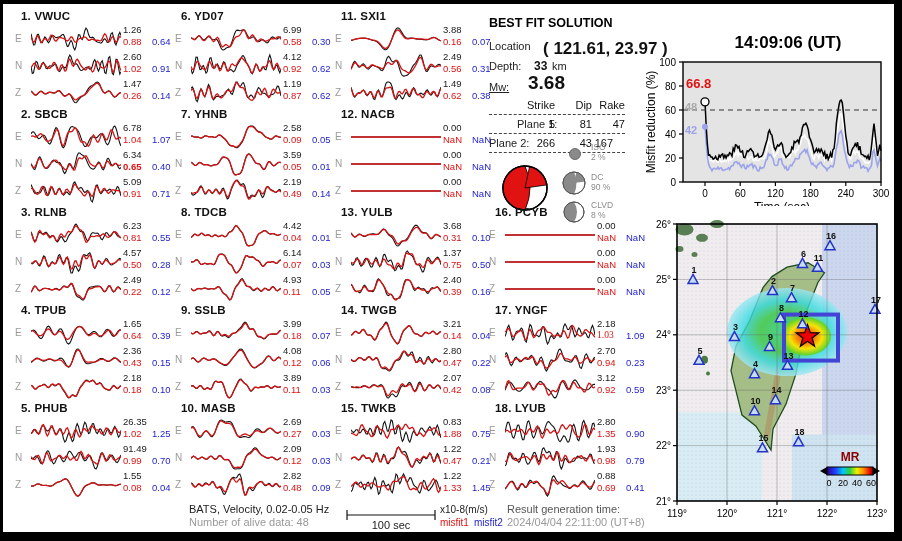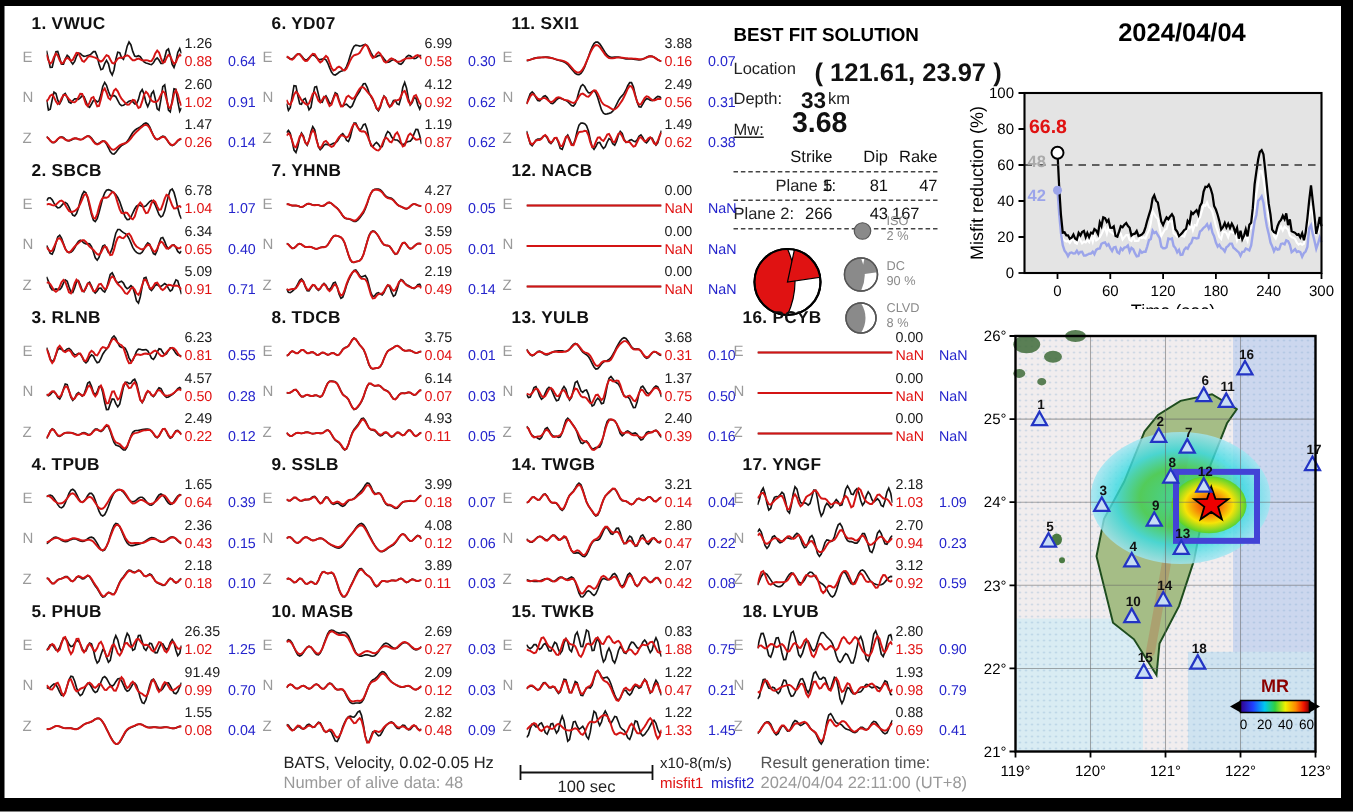--- a/index.html
+++ b/index.html
@@ -26,27 +26,27 @@
   .foot{font-size:11px;color:#222;white-space:nowrap;}
   .foot-gray{font-size:11px;color:#999;white-space:nowrap;}
   .small{font-size:10px;}
   text{font-family:"Liberation Sans",sans-serif;}
 </style>
 </head>
 <body>
 
 <div id="canvas">
 
-  <div class="hdr" style="left:680px;top:8px;">2024/04/04</div>
+  <div class="hdr" style="left:680px;top:29px;">14:09:06  (UT)</div>
 
   <div class="abs" style="left:486px;top:12px;font-size:12.5px;font-weight:bold;color:#000;">BEST FIT SOLUTION</div>
   <div class="abs bf-label" style="left:486px;top:36px;">Location</div>
   <div class="abs bf-val" style="left:540px;top:35px;font-size:17px;">( 121.61,  23.97 )</div>
   <div class="abs bf-label" style="left:486px;top:56px;">Depth:</div>
-  <div class="abs bf-val" style="left:531px;top:55px;font-size:15px;">33</div>
+  <div class="abs bf-val" style="left:531px;top:55px;font-size:12px;">33</div>
   <div class="abs bf-label" style="left:549px;top:56px;">km</div>
   <div class="abs bf-label" style="left:486px;top:77px;text-decoration:underline;">Mw:</div>
   <div class="abs bf-val" style="left:525px;top:68px;font-size:19px;">3.68</div>
 
   <div class="bf-table-cell" style="left:514px;top:95px;">Strike</div>
   <div class="bf-table-cell" style="left:551px;top:95px;">Dip</div>
   <div class="bf-table-cell" style="left:584px;top:95px;">Rake</div>
   <div class="dash-line" style="top:110px;"></div>
   <div class="abs bf-label" style="left:514px;top:114px;">Plane 1:</div>
   <div class="bf-table-cell" style="left:514px;top:114px;">5</div>
@@ -297,21 +297,21 @@
           <span class="m1" style="color: rgb(224, 18, 18);">1.04</span>
           <span class="m2" style="color: rgb(36, 36, 204);">1.07</span>
         </div>
         <div class="trace-row" style="top: 43px;">
           <span class="comp">N</span>
           <svg width="90" height="26" class="trace-svg">
             <polyline points="0.0,12.59 1.3,15.10 2.5,17.90 3.8,18.49 5.0,15.76 6.3,11.00 7.5,6.95 8.8,5.80 10.0,7.80 11.3,11.42 12.5,14.75 13.8,16.75 15.0,17.41 16.3,17.14 17.5,16.08 18.8,14.21 20.0,11.84 21.3,9.87 22.5,9.18 23.8,9.88 25.0,11.06 26.3,11.63 27.5,11.44 28.7,11.57 30.0,13.39 31.3,17.03 32.5,20.86 33.8,22.46 35.0,20.65 36.3,16.56 37.5,13.04 38.8,12.40 40.0,14.63 41.3,17.35 42.5,17.72 43.8,14.60 45.0,9.30 46.2,4.46 47.5,2.01 48.8,2.00 50.0,3.11 51.3,4.09 52.5,4.76 53.8,5.87 55.0,8.01 56.3,10.97 57.5,13.87 58.8,16.00 60.0,17.29 61.3,17.99 62.5,18.10 63.8,17.20 65.0,15.07 66.3,12.46 67.5,10.97 68.8,11.90 70.0,14.96 71.3,18.06 72.5,18.70 73.8,15.94 75.0,11.30 76.3,7.72 77.5,7.34 78.8,9.91 80.0,13.16 81.3,14.72 82.5,14.00 83.8,12.52 85.0,12.30 86.3,14.08 87.5,16.61 88.8,17.77 90.0,16.35" fill="none" stroke="#141414" stroke-width="1.1"></polyline>
             <polyline points="0.0,13.69 1.3,15.40 2.5,16.64 3.8,16.10 5.0,13.68 6.3,10.55 7.5,8.22 8.8,7.71 10.0,9.16 11.3,11.89 12.5,14.81 13.8,16.82 15.0,17.32 16.3,16.44 17.5,14.87 18.8,13.34 20.0,12.12 21.3,11.04 22.5,9.96 23.8,9.17 25.0,9.21 26.3,10.28 27.5,11.94 28.7,13.45 30.0,14.54 31.3,15.60 32.5,17.03 33.8,18.48 35.0,18.85 36.3,17.42 37.5,14.86 38.8,13.13 40.0,13.83 41.3,16.59 42.5,19.08 43.8,18.84 45.0,15.42 46.2,10.76 47.5,7.52 48.8,6.83 50.0,7.58 51.3,7.77 52.5,6.58 53.8,5.02 55.0,4.76 56.3,6.48 57.5,9.31 58.8,11.81 60.0,13.32 61.3,14.18 62.5,14.89 63.8,15.26 65.0,14.74 66.3,13.33 67.5,12.13 68.8,12.45 70.0,14.40 71.3,16.50 72.5,16.83 73.8,14.80 75.0,11.81 76.3,10.09 77.5,10.76 78.8,12.93 80.0,14.66 81.3,14.71 82.5,13.51 83.8,12.47 85.0,12.58 86.3,13.59 87.5,14.47 88.8,14.46 90.0,13.58" fill="none" stroke="#d41414" stroke-width="1.3"></polyline>
           </svg>
           <span class="amp">6.34</span>
-          <span class="m1" style="color: rgb(224, 18, 18);">0.65</span>
+          <span class="m1" style="color: rgb(224, 18, 18); font-weight: bold;">0.65</span>
           <span class="m2" style="color: rgb(36, 36, 204);">0.40</span>
         </div>
         <div class="trace-row" style="top: 70px;">
           <span class="comp">Z</span>
           <svg width="90" height="26" class="trace-svg">
             <polyline points="0.0,6.59 1.3,9.53 2.5,13.36 3.8,15.30 5.0,15.17 6.3,14.64 7.5,14.85 8.8,15.01 10.0,13.63 11.3,10.77 12.5,8.61 13.8,9.46 15.0,13.14 16.3,16.72 17.5,17.06 18.8,13.85 20.0,10.06 21.3,9.17 22.5,11.88 23.8,15.45 25.0,16.46 26.3,14.12 27.5,10.95 28.7,10.19 30.0,12.65 31.3,15.99 32.5,17.32 33.8,16.01 35.0,14.16 36.3,14.12 37.5,15.79 38.8,16.64 40.0,14.35 41.3,9.42 42.5,4.97 43.8,3.89 45.0,6.22 46.2,9.32 47.5,10.60 48.8,9.96 50.0,9.44 51.3,10.70 52.5,13.11 53.8,14.49 55.0,13.74 56.3,12.46 57.5,13.47 58.8,17.69 60.0,22.58 61.3,24.00 62.5,20.00 63.8,12.88 65.0,7.42 66.3,6.90 67.5,10.50 68.8,14.46 70.0,15.66 71.3,14.09 72.5,12.15 73.8,11.77 75.0,12.62 76.3,12.97 77.5,12.04 78.8,11.07 80.0,11.81 81.3,14.24 82.5,16.10 83.8,15.10 85.0,11.55 86.3,8.56 87.5,9.25 88.8,13.60 90.0,18.12" fill="none" stroke="#141414" stroke-width="1.1"></polyline>
             <polyline points="0.0,10.57 1.3,10.20 2.5,11.35 3.8,13.45 5.0,15.50 6.3,16.46 7.5,15.62 8.8,13.10 10.0,10.11 11.3,8.59 12.5,9.86 13.8,13.43 15.0,16.90 16.3,17.65 17.5,14.96 18.8,10.82 20.0,8.46 21.3,9.67 22.5,13.30 23.8,16.23 25.0,16.13 26.3,13.47 27.5,10.99 28.7,11.07 30.0,13.56 31.3,16.04 32.5,16.19 33.8,13.97 35.0,11.59 36.3,11.24 37.5,12.98 38.8,14.71 40.0,14.20 41.3,11.25 42.5,7.82 43.8,6.24 45.0,7.18 46.2,9.43 47.5,11.39 48.8,12.61 50.0,13.84 51.3,15.69 52.5,17.54 53.8,17.98 55.0,16.47 56.3,14.27 57.5,13.48 58.8,15.07 60.0,17.64 61.3,18.54 62.5,16.26 63.8,11.98 65.0,8.67 66.3,8.54 67.5,11.15 68.8,13.91 70.0,14.46 71.3,12.73 72.5,10.70 73.8,10.46 75.0,12.26 76.3,14.49 77.5,15.34 78.8,14.38 80.0,12.75 81.3,11.84 82.5,11.97 83.8,12.45 85.0,12.52 86.3,12.31 87.5,12.57 88.8,13.67 90.0,14.99" fill="none" stroke="#d41414" stroke-width="1.3"></polyline>
           </svg>
           <span class="amp">5.09</span>
           <span class="m1" style="color: rgb(224, 18, 18);">0.91</span>
@@ -451,21 +451,21 @@
         </div>
       </div>
       <div class="station" style="left: 168px; top: 104px;">
         <div class="st-title">7.  YHNB</div>
         <div class="trace-row" style="top: 16px;">
           <span class="comp">E</span>
           <svg width="90" height="26" class="trace-svg">
             <polyline points="0.0,12.00 1.3,12.14 2.5,12.70 3.8,13.12 5.0,13.13 6.3,13.02 7.5,13.22 8.8,13.74 10.0,14.05 11.3,13.68 12.5,12.75 13.8,11.93 15.0,11.77 16.3,12.19 17.5,12.65 18.8,12.75 20.0,12.63 21.3,12.72 22.5,13.13 23.8,13.43 25.0,13.10 26.3,12.14 27.5,11.19 28.7,10.96 30.0,11.62 31.3,12.72 32.5,13.78 33.8,14.79 35.0,16.14 36.3,17.98 37.5,19.92 38.8,21.30 40.0,21.85 41.3,21.96 42.5,22.27 43.8,23.00 45.0,23.67 46.2,23.66 47.5,22.78 48.8,21.36 50.0,19.76 51.3,17.87 52.5,15.25 53.8,11.78 55.0,8.01 56.3,4.87 57.5,2.98 58.8,2.21 60.0,2.00 61.3,2.04 62.5,2.51 63.8,3.65 65.0,5.29 66.3,6.78 67.5,7.58 68.8,7.83 70.0,8.19 71.3,9.19 72.5,10.73 73.8,12.20 75.0,13.16 76.3,13.71 77.5,14.26 78.8,14.90 80.0,15.22 81.3,14.75 82.5,13.58 83.8,12.41 85.0,11.94 86.3,12.28 87.5,12.90 88.8,13.26 90.0,13.33" fill="none" stroke="#141414" stroke-width="1.1"></polyline>
             <polyline points="0.0,12.16 1.3,12.22 2.5,12.68 3.8,13.02 5.0,13.03 6.3,12.97 7.5,13.22 8.8,13.74 10.0,14.02 11.3,13.62 12.5,12.71 13.8,11.93 15.0,11.81 16.3,12.27 17.5,12.75 18.8,12.85 20.0,12.71 21.3,12.75 22.5,13.11 23.8,13.37 25.0,13.04 26.3,12.10 27.5,11.18 28.7,10.97 30.0,11.65 31.3,12.78 32.5,13.90 33.8,14.95 35.0,16.26 36.3,17.99 37.5,19.81 38.8,21.10 40.0,21.63 41.3,21.76 42.5,22.05 43.8,22.64 45.0,23.11 46.2,22.87 47.5,21.82 48.8,20.32 50.0,18.73 51.3,16.93 52.5,14.48 53.8,11.22 55.0,7.68 56.3,4.77 57.5,3.09 58.8,2.52 60.0,2.50 61.3,2.68 62.5,3.22 63.8,4.34 65.0,5.91 66.3,7.33 67.5,8.11 68.8,8.36 70.0,8.70 71.3,9.61 72.5,11.00 73.8,12.33 75.0,13.19 76.3,13.70 77.5,14.22 78.8,14.81 80.0,15.08 81.3,14.60 82.5,13.46 83.8,12.36 85.0,11.95 86.3,12.32 87.5,12.93 88.8,13.26 90.0,13.29" fill="none" stroke="#d41414" stroke-width="1.3"></polyline>
           </svg>
-          <span class="amp">4.27</span>
+          <span class="amp">2.58</span>
           <span class="m1" style="color: rgb(224, 18, 18);">0.09</span>
           <span class="m2" style="color: rgb(36, 36, 204);">0.05</span>
         </div>
         <div class="trace-row" style="top: 43px;">
           <span class="comp">N</span>
           <svg width="90" height="26" class="trace-svg">
             <polyline points="0.0,11.26 1.3,11.97 2.5,13.42 3.8,14.53 5.0,14.47 6.3,13.32 7.5,11.99 8.8,11.43 10.0,11.93 11.3,12.93 12.5,13.66 13.8,13.77 15.0,13.57 16.3,13.62 17.5,14.10 18.8,14.69 20.0,14.89 21.3,14.56 22.5,14.04 23.8,13.74 25.0,13.67 26.3,13.34 27.5,12.22 28.7,10.27 30.0,8.11 31.3,6.55 32.5,5.99 33.8,6.18 35.0,6.67 36.3,7.33 37.5,8.64 38.8,11.16 40.0,14.90 41.3,19.00 42.5,22.24 43.8,23.85 45.0,24.00 46.2,23.53 47.5,23.12 48.8,22.68 50.0,21.43 51.3,18.69 52.5,14.54 53.8,9.94 55.0,6.07 56.3,3.71 57.5,2.91 58.8,3.33 60.0,4.60 61.3,6.51 62.5,8.76 63.8,10.84 65.0,12.19 66.3,12.65 67.5,12.74 68.8,13.35 70.0,14.96 71.3,17.09 72.5,18.50 73.8,18.09 75.0,15.81 76.3,12.84 77.5,10.82 78.8,10.69 80.0,12.13 81.3,13.91 82.5,14.82 83.8,14.46 85.0,13.31 86.3,12.12 87.5,11.43 88.8,11.31 90.0,11.67" fill="none" stroke="#141414" stroke-width="1.1"></polyline>
             <polyline points="0.0,11.34 1.3,12.00 2.5,13.38 3.8,14.46 5.0,14.42 6.3,13.31 7.5,12.01 8.8,11.46 10.0,11.93 11.3,12.91 12.5,13.62 13.8,13.73 15.0,13.55 16.3,13.61 17.5,14.11 18.8,14.71 20.0,14.92 21.3,14.60 22.5,14.08 23.8,13.81 25.0,13.77 26.3,13.47 27.5,12.33 28.7,10.35 30.0,8.16 31.3,6.60 32.5,6.04 33.8,6.22 35.0,6.63 36.3,7.20 37.5,8.42 38.8,10.91 40.0,14.65 41.3,18.75 42.5,21.97 43.8,23.57 45.0,23.76 46.2,23.40 47.5,23.12 48.8,22.78 50.0,21.57 51.3,18.85 52.5,14.74 53.8,10.21 55.0,6.42 56.3,4.08 57.5,3.22 58.8,3.52 60.0,4.69 61.3,6.51 62.5,8.71 63.8,10.74 65.0,12.05 66.3,12.50 67.5,12.63 68.8,13.27 70.0,14.88 71.3,16.97 72.5,18.34 73.8,17.96 75.0,15.77 76.3,12.92 77.5,10.95 78.8,10.79 80.0,12.15 81.3,13.87 82.5,14.78 83.8,14.47 85.0,13.34 86.3,12.15 87.5,11.43 88.8,11.31 90.0,11.70" fill="none" stroke="#d41414" stroke-width="1.3"></polyline>
           </svg>
           <span class="amp">3.59</span>
@@ -484,21 +484,21 @@
         </div>
       </div>
       <div class="station" style="left: 168px; top: 202px;">
         <div class="st-title">8.  TDCB</div>
         <div class="trace-row" style="top: 16px;">
           <span class="comp">E</span>
           <svg width="90" height="26" class="trace-svg">
             <polyline points="0.0,15.20 1.3,14.57 2.5,13.00 3.8,12.12 5.0,12.60 6.3,13.52 7.5,13.52 8.8,12.38 10.0,11.25 11.3,11.32 12.5,12.47 13.8,13.51 15.0,13.53 16.3,12.89 17.5,12.71 18.8,13.47 20.0,14.47 21.3,14.64 22.5,13.85 23.8,13.05 25.0,13.15 26.3,13.99 27.5,14.56 28.7,14.22 30.0,13.44 31.3,13.27 32.5,14.00 33.8,14.75 35.0,14.39 36.3,12.79 37.5,10.93 38.8,9.84 40.0,9.40 41.3,8.59 42.5,6.76 43.8,4.57 45.0,3.43 46.2,4.12 47.5,6.04 48.8,7.96 50.0,9.37 51.3,10.96 52.5,13.67 53.8,17.50 55.0,21.20 56.3,23.45 57.5,24.00 58.8,23.70 60.0,23.48 61.3,23.33 62.5,22.44 63.8,20.21 65.0,17.03 66.3,14.03 67.5,12.07 68.8,11.13 70.0,10.53 71.3,9.74 72.5,8.87 73.8,8.49 75.0,8.96 76.3,10.07 77.5,11.22 78.8,11.84 80.0,11.85 81.3,11.61 82.5,11.63 83.8,12.14 85.0,12.87 86.3,13.28 87.5,13.07 88.8,12.52 90.0,12.34" fill="none" stroke="#141414" stroke-width="1.1"></polyline>
             <polyline points="0.0,15.17 1.3,14.55 2.5,13.00 3.8,12.13 5.0,12.60 6.3,13.50 7.5,13.50 8.8,12.39 10.0,11.30 11.3,11.38 12.5,12.51 13.8,13.49 15.0,13.48 16.3,12.85 17.5,12.70 18.8,13.49 20.0,14.47 21.3,14.61 22.5,13.80 23.8,13.00 25.0,13.11 26.3,13.98 27.5,14.57 28.7,14.25 30.0,13.49 31.3,13.32 32.5,14.06 33.8,14.82 35.0,14.50 36.3,12.94 37.5,11.12 38.8,10.03 40.0,9.56 41.3,8.70 42.5,6.84 43.8,4.63 45.0,3.47 46.2,4.13 47.5,5.99 48.8,7.85 50.0,9.22 51.3,10.78 52.5,13.47 53.8,17.27 55.0,20.95 56.3,23.21 57.5,23.78 58.8,23.51 60.0,23.31 61.3,23.15 62.5,22.27 63.8,20.09 65.0,17.00 66.3,14.07 67.5,12.15 68.8,11.20 70.0,10.57 71.3,9.77 72.5,8.94 73.8,8.60 75.0,9.09 76.3,10.17 77.5,11.25 78.8,11.84 80.0,11.84 81.3,11.63 82.5,11.68 83.8,12.18 85.0,12.88 86.3,13.27 87.5,13.06 88.8,12.53 90.0,12.35" fill="none" stroke="#d41414" stroke-width="1.3"></polyline>
           </svg>
-          <span class="amp">3.75</span>
+          <span class="amp">4.42</span>
           <span class="m1" style="color: rgb(224, 18, 18);">0.04</span>
           <span class="m2" style="color: rgb(36, 36, 204);">0.01</span>
         </div>
         <div class="trace-row" style="top: 43px;">
           <span class="comp">N</span>
           <svg width="90" height="26" class="trace-svg">
             <polyline points="0.0,12.89 1.3,12.92 2.5,12.75 3.8,11.90 5.0,10.87 6.3,10.77 7.5,12.10 8.8,14.11 10.0,15.43 11.3,15.42 12.5,14.68 13.8,14.29 15.0,14.62 16.3,15.10 17.5,15.05 18.8,14.62 20.0,14.56 21.3,15.18 22.5,15.67 23.8,14.81 25.0,12.22 26.3,8.88 27.5,6.30 28.7,5.16 30.0,5.02 31.3,5.13 32.5,5.45 33.8,6.60 35.0,8.92 36.3,11.71 37.5,13.85 38.8,14.91 40.0,15.68 41.3,17.28 42.5,19.93 43.8,22.61 45.0,24.00 46.2,23.72 47.5,22.41 48.8,20.77 50.0,18.73 51.3,15.80 52.5,12.05 53.8,8.59 55.0,6.73 56.3,6.80 57.5,7.77 58.8,8.34 60.0,8.14 61.3,7.88 62.5,8.38 63.8,9.56 65.0,10.66 66.3,11.24 67.5,11.79 68.8,13.11 70.0,15.19 71.3,16.96 72.5,17.23 73.8,15.93 75.0,14.18 76.3,13.18 77.5,13.11 78.8,13.23 80.0,12.94 81.3,12.53 82.5,12.73 83.8,13.64 85.0,14.41 86.3,14.07 87.5,12.65 88.8,11.30 90.0,11.11" fill="none" stroke="#141414" stroke-width="1.1"></polyline>
             <polyline points="0.0,12.88 1.3,12.93 2.5,12.78 3.8,11.96 5.0,10.94 6.3,10.83 7.5,12.13 8.8,14.09 10.0,15.39 11.3,15.36 12.5,14.61 13.8,14.20 15.0,14.52 16.3,15.00 17.5,14.96 18.8,14.55 20.0,14.48 21.3,15.06 22.5,15.53 23.8,14.71 25.0,12.21 26.3,8.98 27.5,6.49 28.7,5.41 30.0,5.31 31.3,5.44 32.5,5.76 33.8,6.88 35.0,9.15 36.3,11.91 37.5,14.05 38.8,15.12 40.0,15.85 41.3,17.36 42.5,19.88 43.8,22.43 45.0,23.75 46.2,23.44 47.5,22.10 48.8,20.42 50.0,18.37 51.3,15.48 52.5,11.82 53.8,8.44 55.0,6.62 56.3,6.66 57.5,7.60 58.8,8.18 60.0,8.03 61.3,7.82 62.5,8.36 63.8,9.58 65.0,10.75 66.3,11.41 67.5,12.00 68.8,13.28 70.0,15.28 71.3,16.98 72.5,17.26 73.8,16.02 75.0,14.32 76.3,13.31 77.5,13.18 78.8,13.26 80.0,12.96 81.3,12.57 82.5,12.75 83.8,13.62 85.0,14.34 86.3,14.00 87.5,12.63 88.8,11.32 90.0,11.13" fill="none" stroke="#d41414" stroke-width="1.3"></polyline>
           </svg>
           <span class="amp">6.14</span>
@@ -782,21 +782,21 @@
       </div>
       <div class="station" style="left: 482px; top: 300px;">
         <div class="st-title">17.  YNGF</div>
         <div class="trace-row" style="top: 16px;">
           <span class="comp">E</span>
           <svg width="90" height="26" class="trace-svg">
             <polyline points="0.0,16.57 1.3,12.94 2.5,7.48 3.8,5.31 5.0,9.00 6.3,15.74 7.5,20.00 8.8,18.96 10.0,14.76 11.3,11.56 12.5,11.02 13.8,11.19 15.0,9.92 16.3,8.19 17.5,9.31 18.8,14.54 20.0,20.57 21.3,22.05 22.5,16.99 23.8,9.12 25.0,4.55 26.3,6.12 27.5,11.19 28.7,15.03 30.0,15.69 31.3,15.09 32.5,15.64 33.8,16.76 35.0,15.64 36.3,11.26 37.5,6.76 38.8,6.80 40.0,12.63 41.3,20.25 42.5,24.00 43.8,22.01 45.0,17.63 46.2,15.54 47.5,16.86 48.8,18.62 50.0,17.71 51.3,14.70 52.5,12.98 53.8,14.49 55.0,17.05 56.3,16.58 57.5,11.84 58.8,6.14 60.0,3.94 61.3,6.17 62.5,9.36 63.8,9.66 65.0,7.21 66.3,5.84 67.5,8.52 68.8,13.71 70.0,16.79 71.3,15.02 72.5,10.51 73.8,7.93 75.0,9.52 76.3,13.01 77.5,14.65 78.8,13.55 80.0,12.43 81.3,13.94 82.5,17.00 83.8,17.69 85.0,13.80 86.3,7.97 87.5,5.46 88.8,8.85 90.0,15.24" fill="none" stroke="#141414" stroke-width="1.1"></polyline>
             <polyline points="0.0,12.17 1.3,10.61 2.5,8.91 3.8,8.60 5.0,10.54 6.3,13.75 7.5,16.13 8.8,16.44 10.0,15.18 11.3,13.68 12.5,12.60 13.8,11.64 15.0,10.70 16.3,10.68 17.5,12.74 18.8,16.48 20.0,19.54 21.3,19.33 22.5,15.64 23.8,11.22 25.0,9.53 26.3,11.64 27.5,15.39 28.7,17.47 30.0,16.46 31.3,13.66 32.5,11.33 33.8,10.36 35.0,9.84 36.3,8.72 37.5,7.30 38.8,6.96 40.0,8.38 41.3,10.67 42.5,12.21 43.8,12.47 45.0,12.43 46.2,13.29 47.5,14.99 48.8,16.24 50.0,16.10 51.3,15.17 52.5,14.85 53.8,15.58 55.0,16.12 56.3,14.97 57.5,12.41 58.8,10.67 60.0,11.81 61.3,15.32 62.5,18.15 63.8,17.38 65.0,13.01 66.3,7.97 67.5,5.57 68.8,6.77 70.0,9.91 71.3,12.72 72.5,14.35 73.8,15.30 75.0,16.01 76.3,15.96 77.5,14.46 78.8,11.90 80.0,9.87 81.3,9.65 82.5,10.92 83.8,12.20 85.0,12.59 86.3,12.74 87.5,13.87 88.8,15.95 90.0,17.19" fill="none" stroke="#d41414" stroke-width="1.3"></polyline>
           </svg>
           <span class="amp">2.18</span>
-          <span class="m1" style="color: rgb(224, 18, 18);">1.03</span>
+          <span class="m1" style="color: rgb(224, 18, 18); font-family: Liberation Serif, serif;">1.03</span>
           <span class="m2" style="color: rgb(36, 36, 204);">1.09</span>
         </div>
         <div class="trace-row" style="top: 43px;">
           <span class="comp">N</span>
           <svg width="90" height="26" class="trace-svg">
             <polyline points="0.0,7.71 1.3,5.77 2.5,7.68 3.8,12.22 5.0,16.67 6.3,18.54 7.5,17.13 8.8,13.81 10.0,10.94 11.3,10.20 12.5,11.61 13.8,13.74 15.0,14.90 16.3,14.40 17.5,12.88 18.8,11.63 20.0,11.45 21.3,12.03 22.5,12.29 23.8,11.41 25.0,9.72 26.3,8.56 27.5,9.32 28.7,12.22 30.0,15.90 31.3,18.19 32.5,17.63 33.8,14.60 35.0,11.22 36.3,10.05 37.5,12.36 38.8,17.17 40.0,21.89 41.3,23.93 42.5,22.39 43.8,18.50 45.0,14.70 46.2,12.90 47.5,13.23 48.8,14.11 50.0,13.54 51.3,10.66 52.5,6.40 53.8,2.90 55.0,2.00 56.3,4.07 57.5,7.86 58.8,11.42 60.0,13.47 61.3,14.05 62.5,14.09 63.8,14.46 65.0,15.08 66.3,15.07 67.5,13.62 68.8,11.02 70.0,8.77 71.3,8.71 72.5,11.61 73.8,16.37 75.0,20.44 76.3,21.36 77.5,18.39 78.8,13.10 80.0,8.43 81.3,6.83 82.5,8.77 83.8,12.55 85.0,15.50 86.3,15.85 87.5,13.78 88.8,11.16 90.0,10.10" fill="none" stroke="#141414" stroke-width="1.1"></polyline>
             <polyline points="0.0,10.03 1.3,8.74 2.5,10.11 3.8,12.85 5.0,15.03 6.3,15.61 7.5,14.84 8.8,13.58 10.0,12.48 11.3,11.81 12.5,11.75 13.8,12.38 15.0,13.40 16.3,13.98 17.5,13.43 18.8,11.93 20.0,10.59 21.3,10.45 22.5,11.40 23.8,12.22 25.0,11.81 26.3,10.45 27.5,9.68 28.7,10.82 30.0,13.54 31.3,16.04 32.5,16.68 33.8,15.44 35.0,13.89 36.3,13.73 37.5,15.37 38.8,17.88 40.0,19.98 41.3,21.02 42.5,21.01 43.8,20.13 45.0,18.50 46.2,16.42 47.5,14.57 48.8,13.58 50.0,13.32 51.3,12.83 52.5,11.22 53.8,8.69 55.0,6.65 56.3,6.45 57.5,8.15 58.8,10.41 60.0,11.77 61.3,11.94 62.5,11.83 63.8,12.31 65.0,13.18 66.3,13.39 67.5,12.34 68.8,10.71 70.0,9.95 71.3,10.95 72.5,13.21 73.8,15.34 75.0,16.28 76.3,15.94 77.5,14.88 78.8,13.56 80.0,12.19 81.3,11.07 82.5,10.76 83.8,11.65 85.0,13.28 86.3,14.45 87.5,14.22 88.8,12.88 90.0,11.79" fill="none" stroke="#d41414" stroke-width="1.3"></polyline>
           </svg>
           <span class="amp">2.70</span>
           <span class="m1" style="color: rgb(224, 18, 18);">0.94</span>

